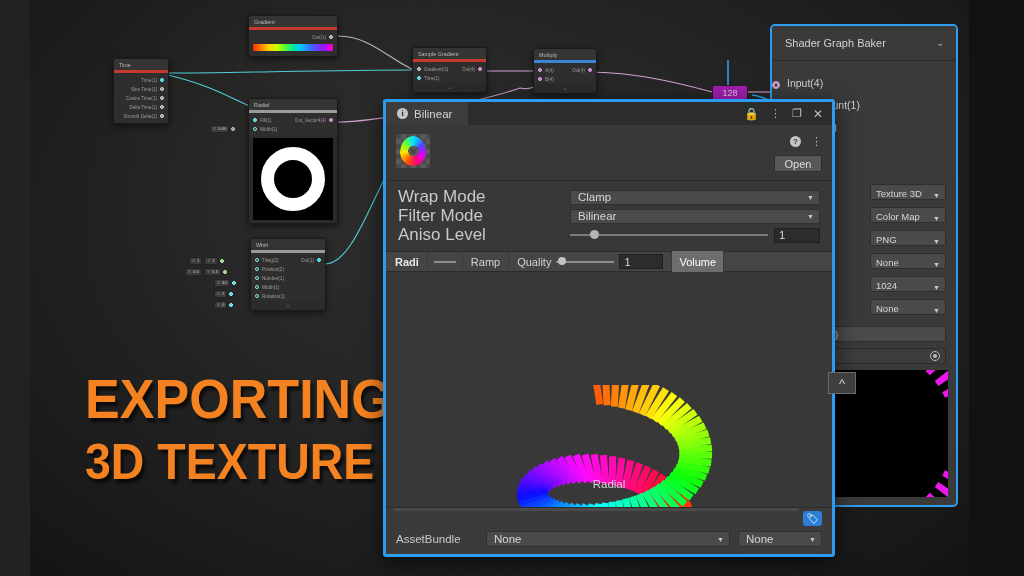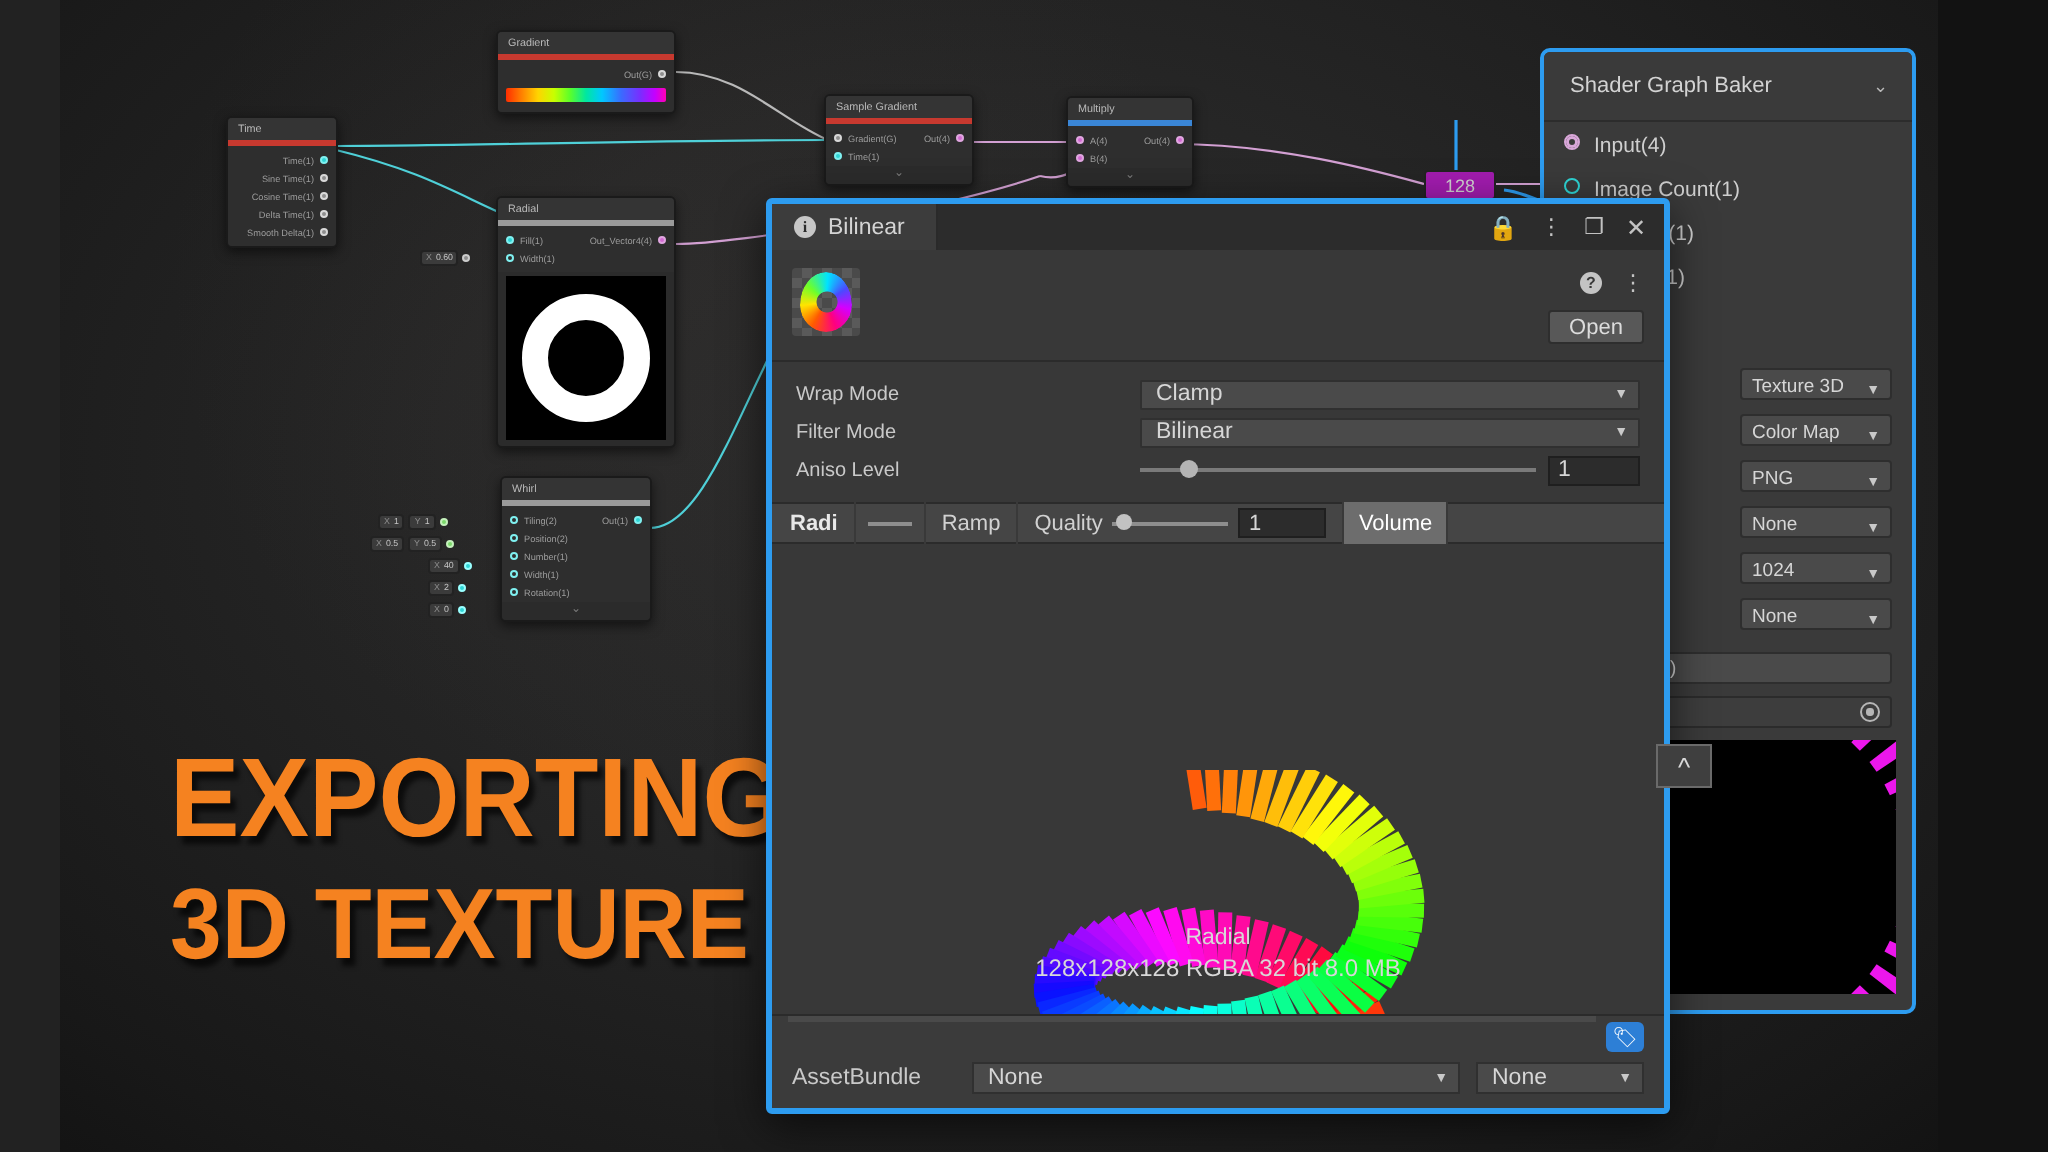--- a/index.html
+++ b/index.html
@@ -104,21 +104,21 @@
     background:#3a3a3a; border:2px solid #2d9cf0; border-radius:5px;
     overflow:hidden; color:#c8c8c8; font-size:9.5px;
   }
   #sgb-header {
     height:35px; display:flex; align-items:center; justify-content:space-between;
     padding:0 12px 0 13px; background:#3a3a3a; border-bottom:1px solid #2c2c2c;
     font-size:11px; color:#d3d3d3;
   }
   .chev { color:#b9b9b9; font-size:9px; }
   .sgb-list { padding:6px 0 2px 0; }
-  .sgb-row { display:flex; align-items:flex-start; gap:7px; height:22px; padding-left:10px; }
+  .sgb-row { display:flex; align-items:flex-end; gap:7px; height:22px; padding-left:0; }
   .sgb-port { width:8px; height:8px; border-radius:50%; border:1.5px solid #d9a7d9; background:#3a3a3a; }
   .sgb-port.dotc { box-shadow:inset 0 0 0 1.5px #d9a7d9; }
   .sgb-port.cy { border-color:#2fd5d5; }
   .sgb-label { font-size:10.5px; color:#cfcfcf; white-space:nowrap; }
   .sgb-dd-col { position:absolute; right:10px; top:158px; width:76px; display:flex; flex-direction:column; gap:7px; }
   .sgb-dd {
     height:16px; background:#4a4a4a; border:1px solid #2e2e2e; border-radius:2px;
     display:flex; align-items:flex-end; justify-content:space-between; padding:0 5px;
     font-size:9.5px; color:#d6d6d6;
   }
@@ -188,21 +188,21 @@
   }
   .open-btn {
     position:absolute; right:10px; top:30px; width:48px; height:17px;
     background:#585858; border:1px solid #2e2e2e; border-radius:2px;
     display:flex; align-items:center; justify-content:center; font-size:11px; color:#dcdcdc;
   }
   .insp-sep { height:1px; background:#2b2b2b; margin:0; }
 
   .prop-area { padding:7px 12px 6px 12px; }
   .prop-row { display:flex; align-items:center; height:18px; margin-bottom:1px; }
-  .prop-label { width:172px; font-size:10px; color:#c9c9c9; }
+  .prop-label { width:172px; font-size:17px; color:#c9c9c9; }
   .prop-ctrl { flex:1; display:flex; align-items:center; }
   .dd {
     flex:1; height:15px; background:#4a4a4a; border:1px solid #303030; border-radius:1px;
     display:flex; align-items:center; justify-content:space-between; padding:0 5px 0 7px;
     font-size:11.5px; color:#d6d6d6;
   }
   .slider-wrap { flex:1; display:flex; align-items:center; gap:0; padding-right:6px; }
   .slider-track { flex:1; height:2px; background:#7a7a7a; position:relative; }
   .slider-knob { position:absolute; top:-4px; width:9px; height:9px; border-radius:50%; background:#b4b4b4; }
   .num-box {
@@ -787,21 +787,20 @@
             <rect x="158.8" y="-5.3" width="7.0" height="33.6" transform="rotate(20.4 162.3 11.5)" fill="hsl(44,100%,52%)"></rect>
             <rect x="150.3" y="-8.1" width="7.0" height="33.7" transform="rotate(14.5 153.8 8.8)" fill="hsl(39,100%,52%)"></rect>
             <rect x="141.6" y="-10.4" width="7.0" height="33.7" transform="rotate(8.6 145.1 6.5)" fill="hsl(34,100%,52%)"></rect>
             <rect x="132.7" y="-12.2" width="7.0" height="33.8" transform="rotate(2.7 136.2 4.7)" fill="hsl(29,100%,52%)"></rect>
             <rect x="123.7" y="-13.6" width="7.0" height="33.9" transform="rotate(-3.1 127.2 3.4)" fill="hsl(25,100%,52%)"></rect>
             <rect x="114.7" y="-14.4" width="7.0" height="34.0" transform="rotate(-9.0 118.2 2.6)" fill="hsl(20,100%,52%)"></rect>
           </g>
       </svg>
       <div class="prev-caption">
         <div>Radial</div>
-        <div class="l2">128x128x128 RGBA 32 bit 8.0 MB</div>
       </div>
     </div>
 
     <div id="insp-footer">
       <div class="scroll-nub"></div>
       <div class="tag-btn">🏷</div>
       <div class="ab-row">
         <span class="ab-label">AssetBundle</span>
         <span class="ab-dd1">
           <span>None</span>

